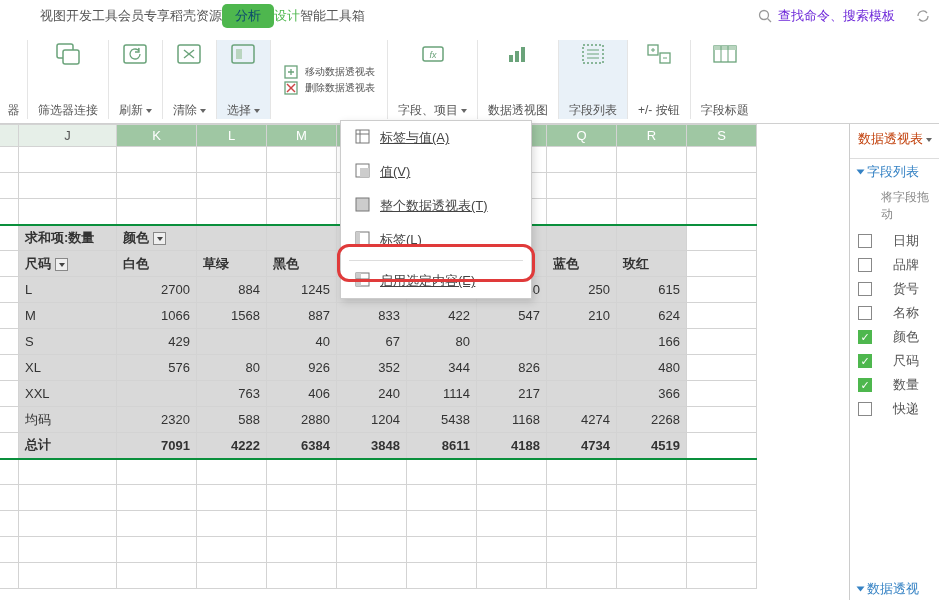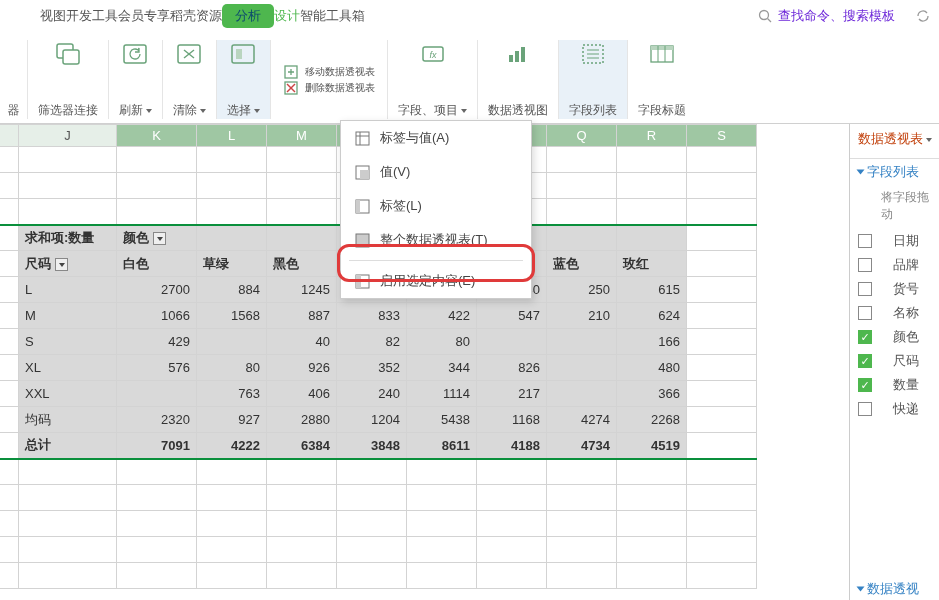--- a/index.html
+++ b/index.html
@@ -100,25 +100,26 @@
       left: 340px;
       background: #fff;
       border: 1px solid #ccc;
       box-shadow: 2px 3px 8px rgba(0,0,0,0.15);
       z-index: 100;
       font-size: 13px;
       width: 192px;
     }
     .dd-item {
       display: flex;
-      align-items: center;
+      align-items: flex-start;
       padding: 8px 14px;
       gap: 10px;
       cursor: pointer;
       color: #444;
+      text-decoration: underline;
     }
     .dd-divider { height: 1px; background: #ddd; margin: 3px 8px; }
 
     
     .main-area {
       display: flex;
       height: calc(100% - 122px);
     }
 
     
@@ -345,20 +346,31 @@
           <line x1="9" y1="9" x2="21" y2="9" stroke="#6aa37a"></line>
           <line x1="9" y1="13" x2="21" y2="13" stroke="#6aa37a"></line>
           <line x1="9" y1="17" x2="21" y2="17" stroke="#6aa37a"></line>
         </svg>
     </div>
     <div class="ribbon-label">字段列表</div>
   </div>
   <div class="ribbon-group">
     <div class="ribbon-icon">
       <svg width="30" height="26" viewBox="0 0 30 26">
+          <rect x="4" y="4" width="10" height="10" fill="none" stroke="#6aa37a" stroke-width="1.3"></rect>
+          <path d="M7 9h4M9 7v4" stroke="#6aa37a"></path>
+          <rect x="16" y="12" width="10" height="10" fill="none" stroke="#6aa37a" stroke-width="1.3"></rect>
+          <path d="M19 17h4" stroke="#6aa37a"></path>
+        </svg>
+    </div>
+    <div class="ribbon-label">+/- 按钮</div>
+  </div>
+  <div class="ribbon-group">
+    <div class="ribbon-icon">
+      <svg width="30" height="26" viewBox="0 0 30 26">
           <rect x="4" y="5" width="22" height="16" fill="none" stroke="#6aa37a" stroke-width="1.3"></rect>
           <rect x="4" y="5" width="22" height="4" fill="#b9d5bf"></rect>
           <line x1="11" y1="5" x2="11" y2="21" stroke="#6aa37a"></line>
           <line x1="18" y1="5" x2="18" y2="21" stroke="#6aa37a"></line>
         </svg>
     </div>
     <div class="ribbon-label">字段标题</div>
   </div>
 </div>
 
@@ -469,21 +481,21 @@
             <td class="pivot-cell">210</td>
             <td class="pivot-cell">624</td>
             <td></td>
           </tr>
           <tr>
             <td></td>
             <td class="pivot-cell left-label">S</td>
             <td class="pivot-cell">429</td>
             <td class="pivot-cell"></td>
             <td class="pivot-cell">40</td>
-            <td class="pivot-cell">82</td>
+            <td class="pivot-cell">67</td>
             <td class="pivot-cell">80</td>
             <td class="pivot-cell"></td>
             <td class="pivot-cell"></td>
             <td class="pivot-cell">166</td>
             <td></td>
           </tr>
           <tr>
             <td></td>
             <td class="pivot-cell left-label">XL</td>
             <td class="pivot-cell">576</td>
@@ -506,21 +518,21 @@
             <td class="pivot-cell">1114</td>
             <td class="pivot-cell">217</td>
             <td class="pivot-cell"></td>
             <td class="pivot-cell">366</td>
             <td></td>
           </tr>
           <tr>
             <td></td>
             <td class="pivot-cell left-label">均码</td>
             <td class="pivot-cell">2320</td>
-            <td class="pivot-cell">927</td>
+            <td class="pivot-cell">588</td>
             <td class="pivot-cell">2880</td>
             <td class="pivot-cell">1204</td>
             <td class="pivot-cell">5438</td>
             <td class="pivot-cell">1168</td>
             <td class="pivot-cell">4274</td>
             <td class="pivot-cell">2268</td>
             <td></td>
           </tr>
           <tr class="green-border-bottom">
             <td></td>
@@ -664,33 +676,33 @@
         <svg width="15" height="15" viewBox="0 0 15 15">
           <rect x="1" y="1" width="13" height="13" fill="none" stroke="#777"></rect>
           <rect x="5" y="5" width="9" height="9" fill="#ccc"></rect>
         </svg>
       </span>
     <span>值(V)</span>
   </div>
   <div class="dd-item">
     <span>
         <svg width="15" height="15" viewBox="0 0 15 15">
-          <rect x="1" y="1" width="13" height="13" fill="none" stroke="#777"></rect>
-          <rect x="1" y="1" width="4" height="13" fill="#ccc"></rect>
+          <rect x="1" y="1" width="13" height="13" fill="#ccc" stroke="#777"></rect>
         </svg>
       </span>
-    <span>标签(L)</span>
+    <span>整个数据透视表(T)</span>
   </div>
   <div class="dd-item">
     <span>
         <svg width="15" height="15" viewBox="0 0 15 15">
-          <rect x="1" y="1" width="13" height="13" fill="#ccc" stroke="#777"></rect>
+          <rect x="1" y="1" width="13" height="13" fill="none" stroke="#777"></rect>
+          <rect x="1" y="1" width="4" height="13" fill="#ccc"></rect>
         </svg>
       </span>
-    <span>整个数据透视表(T)</span>
+    <span>标签(L)</span>
   </div>
   <div class="dd-divider"></div>
   <div class="dd-item">
     <span>
         <svg width="15" height="15" viewBox="0 0 15 15">
           <rect x="1" y="1" width="13" height="13" fill="none" stroke="#777"></rect>
           <rect x="1" y="1" width="5" height="13" fill="#ccc"></rect>
           <line x1="1" y1="7" x2="14" y2="7" stroke="#777"></line>
         </svg>
       </span>

